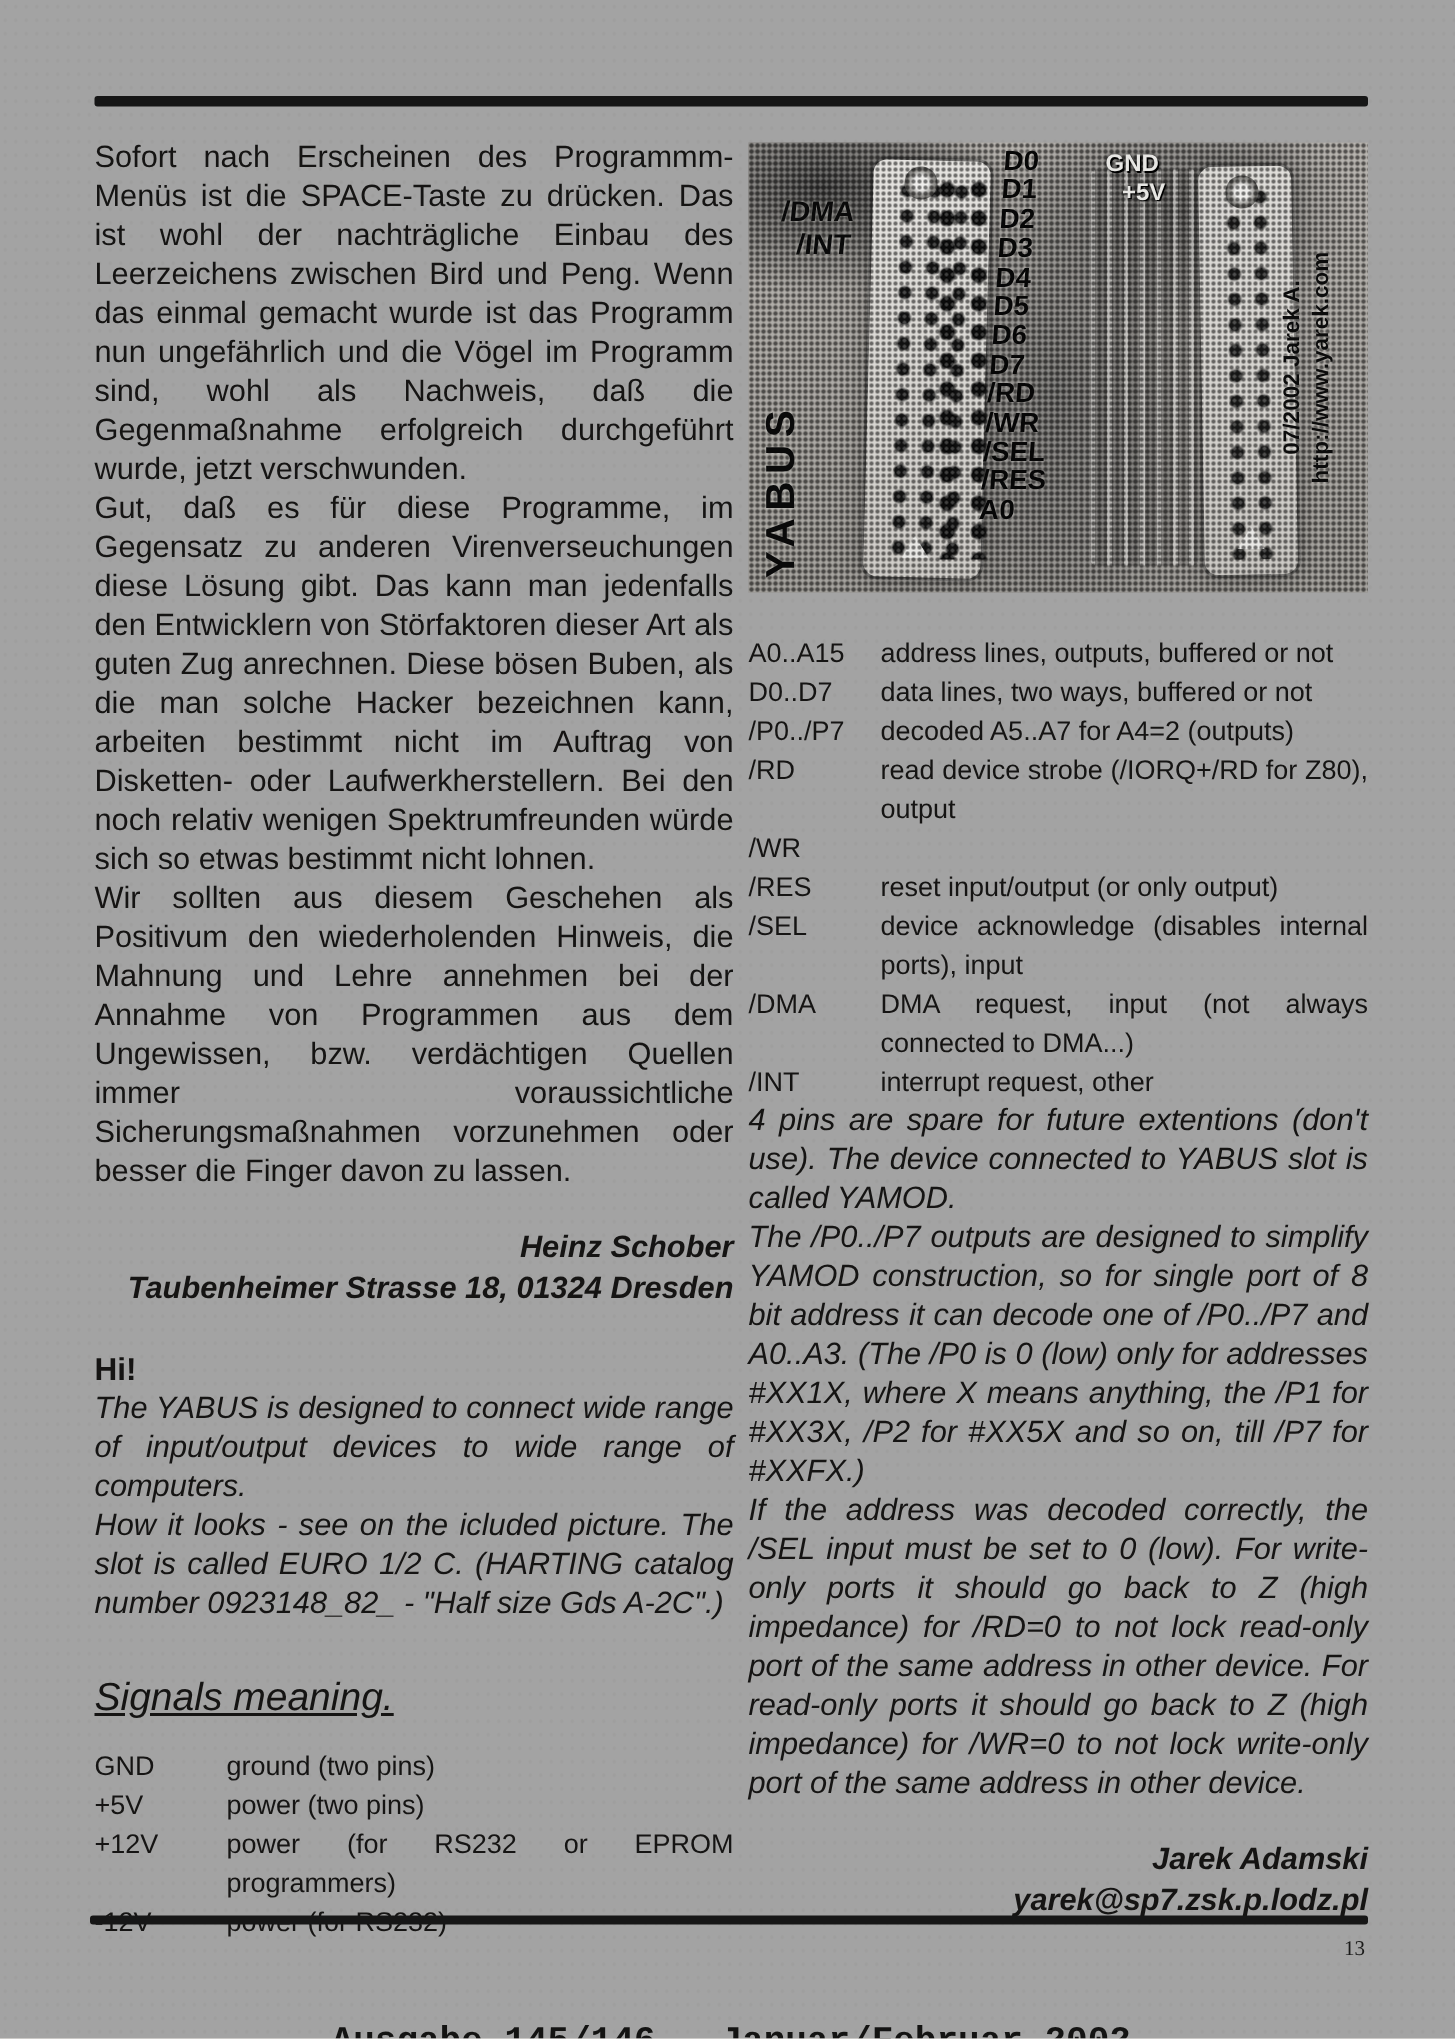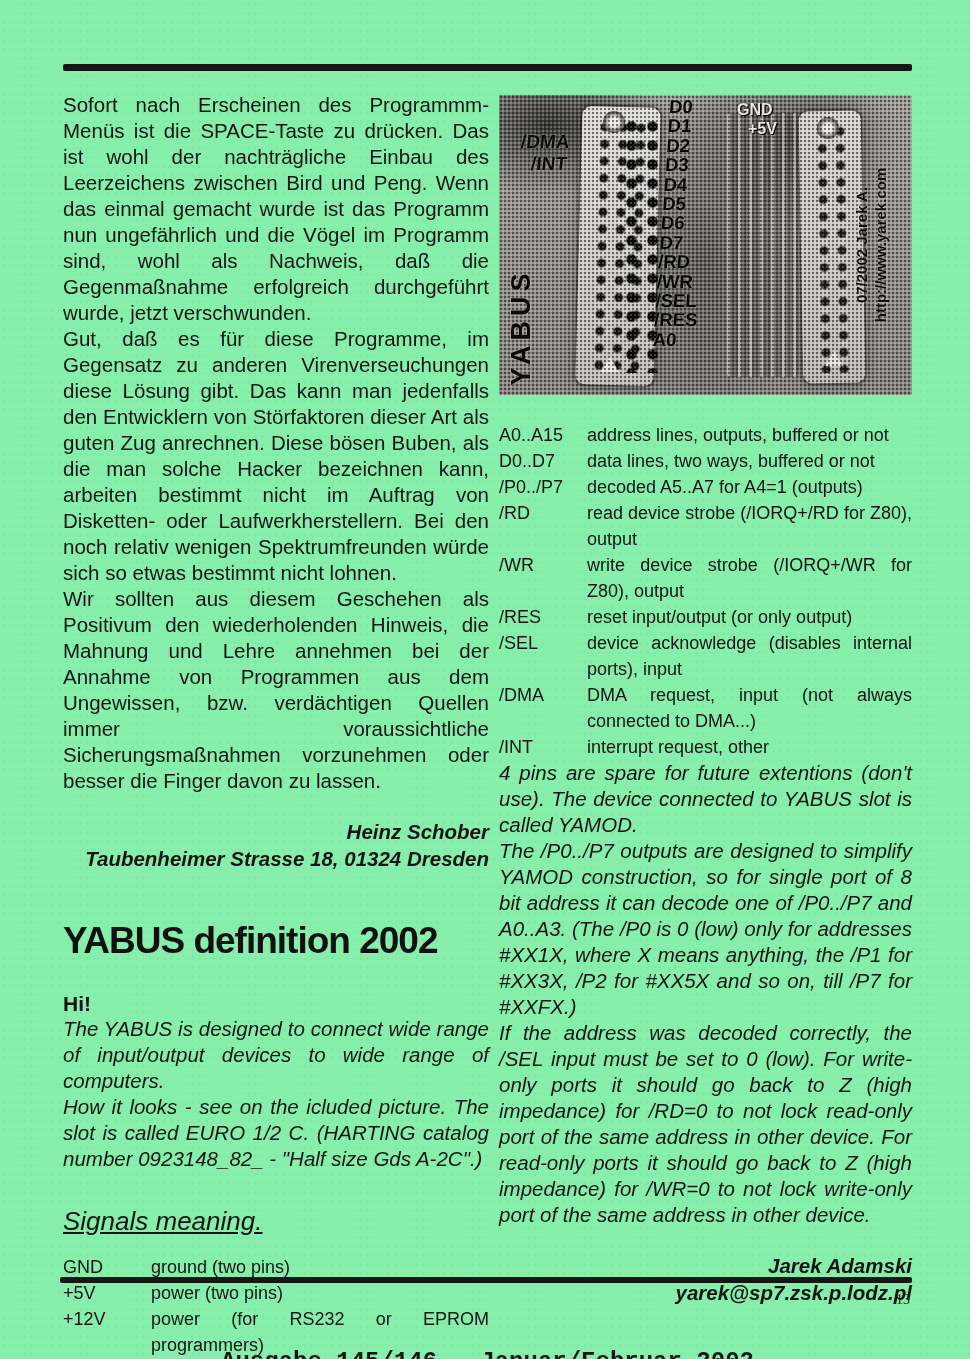--- a/index.html
+++ b/index.html
@@ -1,18 +1,18 @@
 <!DOCTYPE html>
 <html><head>
 <meta charset="utf-8">
 <style>
   html,body{margin:0;padding:0;background:#e9e7e2;}
   .page{
     position:relative;width:970px;height:1359px;margin:0 auto;
-    background:#86efac;color:#151413;
+    background:#a3a3a3;color:#151413;
     font-family:"Liberation Sans",sans-serif;overflow:hidden;
   }
   .page::before{ 
     content:"";position:absolute;inset:0;pointer-events:none;
     background-image:radial-gradient(circle,rgba(90,85,80,.06) 1px,transparent 1.4px);
     background-size:7px 9px;
   }
   .rule{position:absolute;background:#161616;border-radius:2px;}
   .rule-top{left:63px;top:64px;width:849px;height:7px;}
   .rule-bottom{left:60px;top:1277px;width:852px;height:6px;}
@@ -104,21 +104,20 @@
   <div class="col-left">
     <p class="body">Sofort nach Erscheinen des Programmm-Menüs ist die SPACE-Taste zu drücken. Das ist wohl der nachträgliche Einbau des Leerzeichens zwischen Bird und Peng. Wenn das einmal gemacht wurde ist das Programm nun ungefährlich und die Vögel im Programm sind, wohl als Nachweis, daß die Gegenmaßnahme erfolgreich durchgeführt wurde, jetzt verschwunden.</p>
     <p class="body">Gut, daß es für diese Programme, im Gegensatz zu anderen Virenverseuchungen diese Lösung gibt. Das kann man jedenfalls den Entwicklern von Störfaktoren dieser Art als guten Zug anrechnen. Diese bösen Buben, als die man solche Hacker bezeichnen kann, arbeiten bestimmt nicht im Auftrag von Disketten- oder Laufwerkherstellern. Bei den noch relativ wenigen Spektrumfreunden würde sich so etwas bestimmt nicht lohnen.</p>
     <p class="body">Wir sollten aus diesem Geschehen als Positivum den wiederholenden Hinweis, die Mahnung und Lehre annehmen bei der Annahme von Programmen aus dem Ungewissen, bzw. verdächtigen Quellen immer voraussichtliche Sicherungsmaßnahmen vorzunehmen oder besser die Finger davon zu lassen.</p>
 
     <div class="signature">
       <div>Heinz Schober</div>
       <div>Taubenheimer Strasse 18, 01324 Dresden</div>
     </div>
 
-    <h1 class="article-title">YABUS definition 2002</h1>
 
     <div class="greeting">Hi!</div>
 
     <p class="body mt">The YABUS is designed to connect wide range of input/output devices to wide range of computers.</p>
     <p class="body mt">How it looks - see on the icluded picture. The slot is called EURO 1/2 C. (HARTING catalog number 0923148_82_ - "Half size Gds A-2C".)</p>
 
     <div class="section-label">Signals meaning.</div>
 
     <div class="def-list">
       <div class="def-row">
@@ -188,29 +187,28 @@
       <div class="def-row">
         <span class="def-term">A0..A15</span>
         <span class="def-desc">address lines, outputs, buffered or not</span>
       </div>
       <div class="def-row">
         <span class="def-term">D0..D7</span>
         <span class="def-desc">data lines, two ways, buffered or not</span>
       </div>
       <div class="def-row">
         <span class="def-term">/P0../P7</span>
-        <span class="def-desc">decoded A5..A7 for A4=1 (outputs)</span>
+        <span class="def-desc">decoded A5..A7 for A4=2 (outputs)</span>
       </div>
       <div class="def-row">
         <span class="def-term">/RD</span>
         <span class="def-desc">read device strobe (/IORQ+/RD for Z80), output</span>
       </div>
       <div class="def-row">
         <span class="def-term">/WR</span>
-        <span class="def-desc">write device strobe (/IORQ+/WR for Z80), output</span>
       </div>
       <div class="def-row">
         <span class="def-term">/RES</span>
         <span class="def-desc">reset input/output (or only output)</span>
       </div>
       <div class="def-row">
         <span class="def-term">/SEL</span>
         <span class="def-desc">device acknowledge (disables internal ports), input</span>
       </div>
       <div class="def-row">

